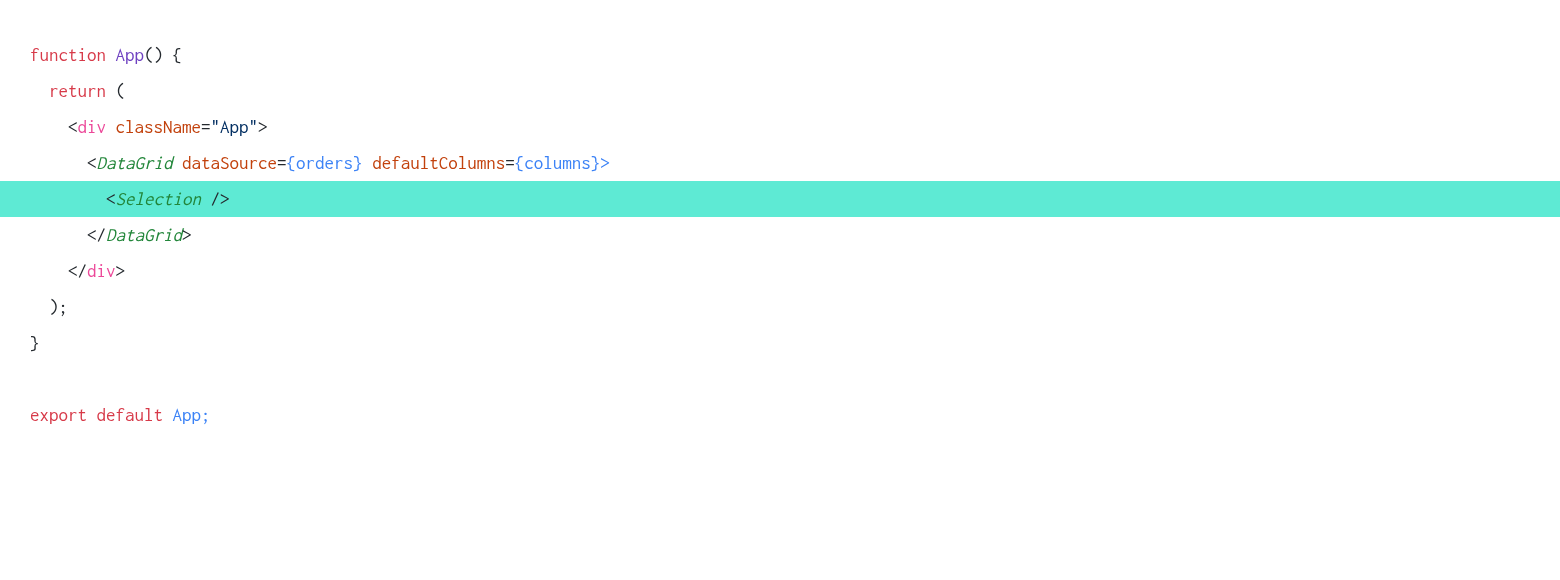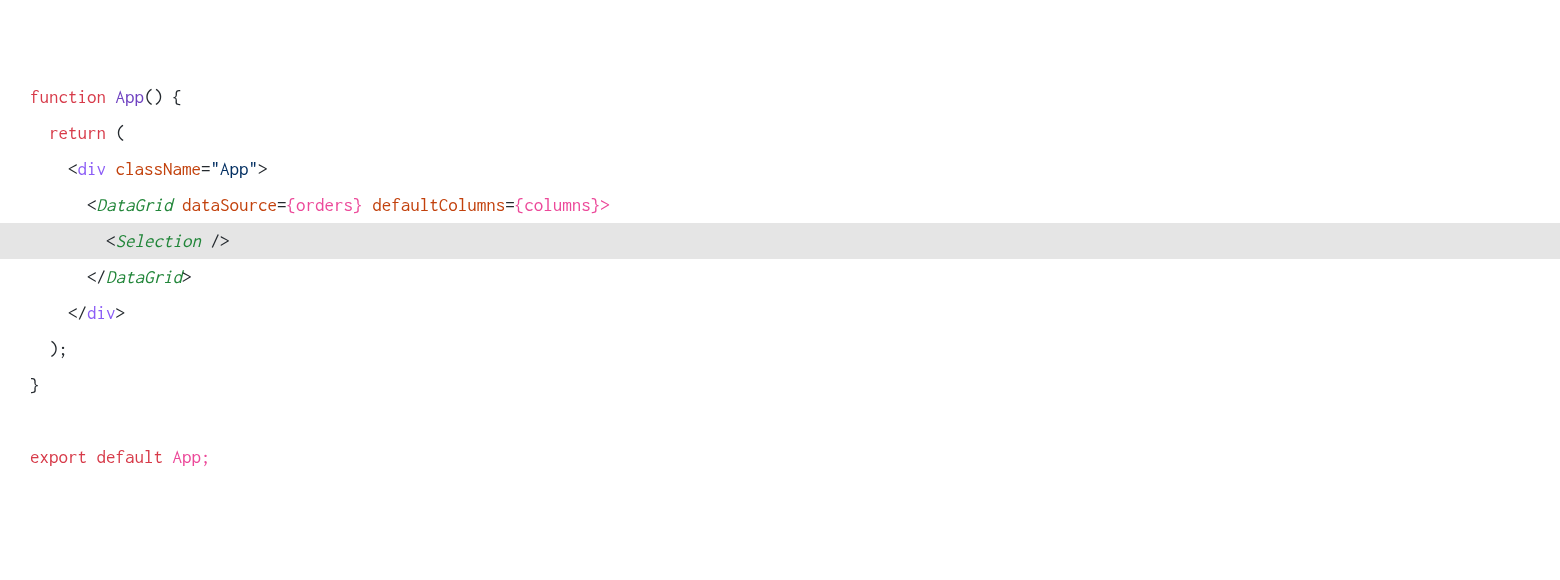--- a/index.html
+++ b/index.html
@@ -15,37 +15,36 @@
       color: #24292e;
       padding: 0;
       width: 1560px;
       height: 580px;
       overflow: hidden;
     }
     .code-container {
       padding-top: 37px;
       padding-left: 30px;
       white-space: pre;
-      margin-top: 42px;
     }
     .line {
       height: 36px;
       display: block;
     }
     .line.highlighted {
-      background: #e5e5e5;
+      background: #5eead4;
       margin-left: -30px;
       padding-left: 30px;
       width: calc(100% + 30px);
     }
     .kw-red { color: #d73a49; }
     .fn-purple { color: #6f42c1; }
-    .tag-blue { color: #8b5cf6; }
+    .tag-blue { color: #ec4899; }
     .tag-green { color: #22863a; font-style: italic; }
     .attr-blue { color: #c2410c; }
     .string { color: #032f62; }
     .punct { color: #24292e; }
-    .default { color: #ec4899; }
+    .default { color: #3b82f6; }
   </style>
 </head>
 <body>
 
 <div class="code-container" id="code-root"><div class="line"><span></span><span class="kw-red">function</span><span class="default"> </span><span class="fn-purple">App</span><span class="punct">() {</span></div><div class="line"><span>  </span><span class="kw-red">return</span><span class="punct"> (</span></div><div class="line"><span>    </span><span class="punct">&lt;</span><span class="tag-blue">div</span><span class="default"> </span><span class="attr-blue">className</span><span class="punct">=</span><span class="string">"App"</span><span class="punct">&gt;</span></div><div class="line"><span>      </span><span class="punct">&lt;</span><span class="tag-green">DataGrid</span><span class="default"> </span><span class="attr-blue">dataSource</span><span class="punct">=</span><span class="default">{orders}</span><span class="default"> </span><span class="attr-blue">defaultColumns</span><span class="punct">=</span><span class="default">{columns}&gt;</span></div><div class="line highlighted"><span>        </span><span class="punct">&lt;</span><span class="tag-green">Selection</span><span class="punct"> /&gt;</span></div><div class="line"><span>      </span><span class="punct">&lt;/</span><span class="tag-green">DataGrid</span><span class="punct">&gt;</span></div><div class="line"><span>    </span><span class="punct">&lt;/</span><span class="tag-blue">div</span><span class="punct">&gt;</span></div><div class="line"><span>  </span><span class="punct">);</span></div><div class="line"><span></span><span class="punct">}</span></div><div class="line"><span></span></div><div class="line"><span></span><span class="kw-red">export</span><span class="default"> </span><span class="kw-red">default</span><span class="default"> App;</span></div></div>
 
 </body></html>

